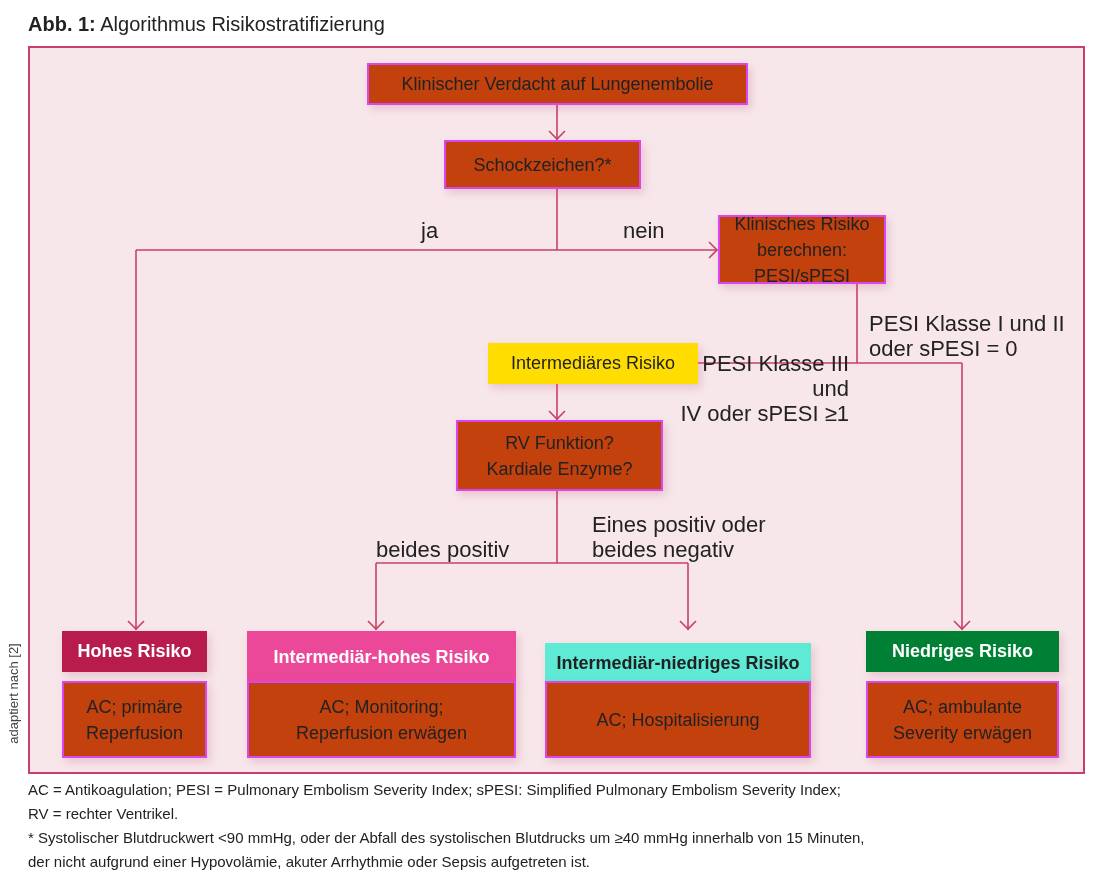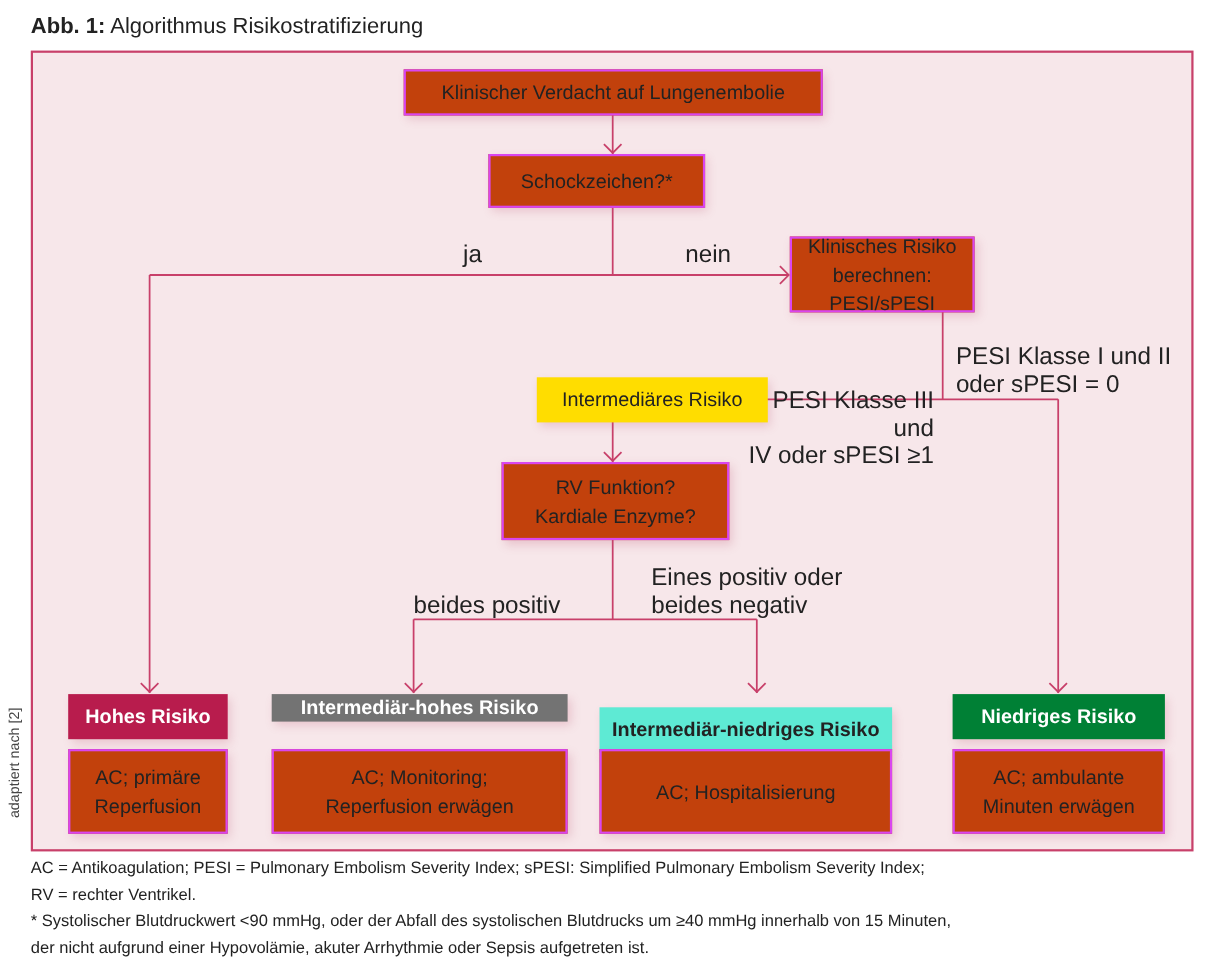--- a/index.html
+++ b/index.html
@@ -94,21 +94,21 @@
 
 <div class="lbl" style="left:376px;top:537px;">beides positiv</div>
 <div class="lbl" style="left:592px;top:512px;">
   <div>Eines positiv oder</div>
   <div>beides negativ</div>
 </div>
 
 <div class="hdr" style="left:62px;top:631px;width:145px;height:41px;background:#b81c4d;color:#fff;">
   <span>Hohes Risiko</span>
 </div>
-<div class="hdr" style="left:247px;top:631px;width:269px;height:25px;background:#737373;color:#fff;">
+<div class="hdr" style="left:247px;top:631px;width:269px;height:52px;background:#ec4899;color:#fff;">
   <span>Intermediär-hohes Risiko</span>
 </div>
 <div class="hdr" style="left:545px;top:643px;width:266px;height:41px;background:#5eead4;color:#222;">
   <span>Intermediär-niedriges Risiko</span>
 </div>
 <div class="hdr" style="left:866px;top:631px;width:193px;height:41px;background:#008035;color:#fff;">
   <span>Niedriges Risiko</span>
 </div>
 
 <div class="box" style="left:62px;top:681px;width:145px;height:77px;flex-direction:column;">
@@ -117,21 +117,21 @@
 </div>
 <div class="box" style="left:247px;top:681px;width:269px;height:77px;flex-direction:column;">
   <span>AC; Monitoring;</span>
   <span>Reperfusion erwägen</span>
 </div>
 <div class="box" style="left:545px;top:681px;width:266px;height:77px;flex-direction:column;">
   <span>AC; Hospitalisierung</span>
 </div>
 <div class="box" style="left:866px;top:681px;width:193px;height:77px;flex-direction:column;">
   <span>AC; ambulante</span>
-  <span>Minuten erwägen</span>
+  <span>Severity erwägen</span>
 </div>
 
 <div class="credit">adaptiert nach [2]</div>
 
 <div class="foot" style="top:780px;">AC = Antikoagulation; PESI = Pulmonary Embolism Severity Index; sPESI: Simplified Pulmonary Embolism Severity Index;</div>
 <div class="foot" style="top:804px;">RV = rechter Ventrikel.</div>
 <div class="foot" style="top:828px;">* Systolischer Blutdruckwert &lt;90 mmHg, oder der Abfall des systolischen Blutdrucks um ≥40 mmHg innerhalb von 15 Minuten,</div>
 <div class="foot" style="top:852px;">der nicht aufgrund einer Hypovolämie, akuter Arrhythmie oder Sepsis aufgetreten ist.</div>
 
 </body></html>

